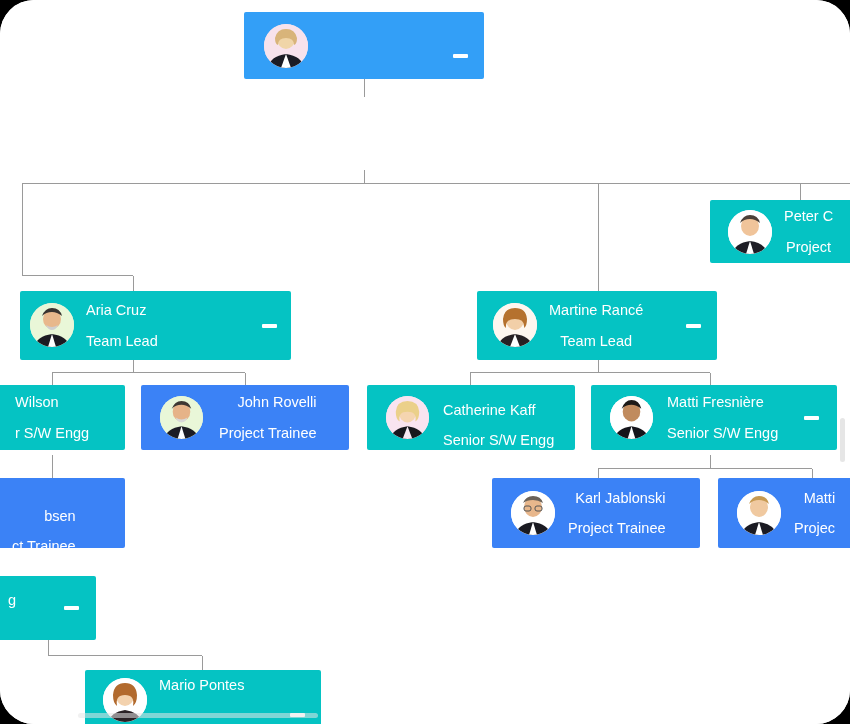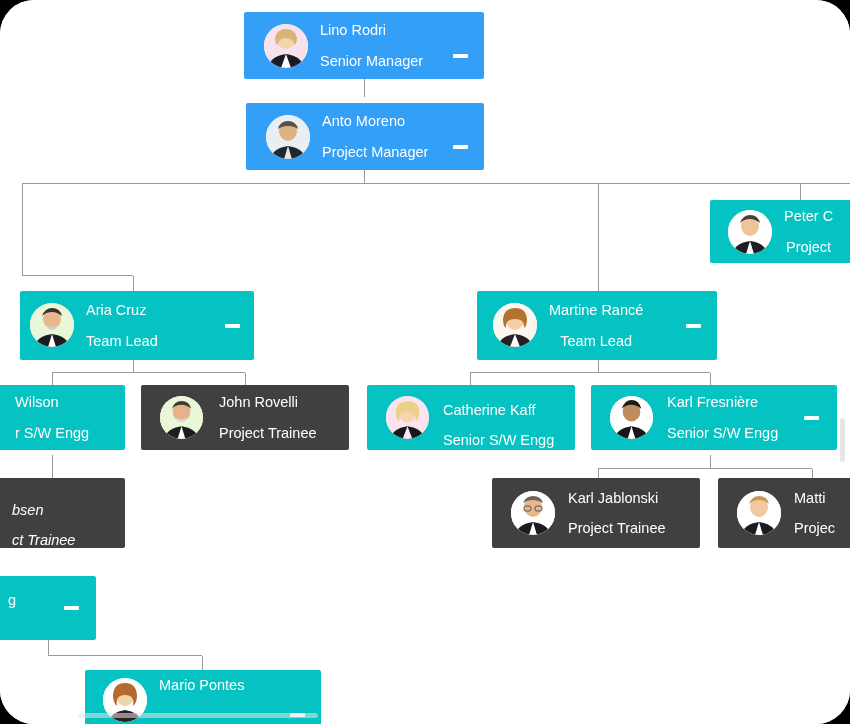--- a/index.html
+++ b/index.html
@@ -38,21 +38,21 @@
   
   .node {
     position: absolute;
     display: flex;
     align-items: center;
     border-radius: 2px;
     overflow: hidden;
   }
   .node.blue   { background: #339FF7; }
   .node.teal   { background: #05C3C3; }
-  .node.orange { background: #404040; }
+  .node.orange { background: #3b82f6; text-align: right; }
 
   .avatar {
     position: absolute;
     border-radius: 50%;
     overflow: hidden;
     background: #f3e7ef;
     flex: none;
   }
   .avatar svg { display: block; width: 100%; height: 100%; }
 
@@ -143,61 +143,41 @@
     <div class="node blue" style="left:244px; top:12px; width:240px; height:67px;">
       <div class="avatar" style="left:20px; top:12px; width:44px; height:44px; background:#f7e2ec;">
         <svg viewBox="0 0 44 44">
           <rect width="44" height="44" fill="#f7e2ec"></rect>
           <ellipse cx="22" cy="15" rx="9" ry="10" fill="#f0d5a8"></ellipse>
           <path d="M11 14 q2-9 11-9 q9 0 11 9 q0 6-3 7 q0-7-8-7 q-8 0-8 7 q-3-1-3-7z" fill="#d8b47a"></path>
           <path d="M4 44 q2-12 18-14 q16 2 18 14z" fill="#1b1b24"></path>
           <path d="M22 30 l-5 14 h10z" fill="#ffffff"></path>
         </svg>
       </div>
-      <div class="node-text" style="left:76px; top:0; height:67px;">
-        <span class="node-name">Lino Rodri</span>
-        <span class="node-role">Senior Manager</span>
-      </div>
       <div class="collapse-btn" style="right:16px; top:42px;"></div>
     </div>
 
-    <div class="node blue" style="left:246px; top:103px; width:238px; height:67px;">
-      <div class="avatar" style="left:20px; top:12px; width:44px; height:44px; background:#e8eef2;">
-        <svg viewBox="0 0 44 44">
-          <rect width="44" height="44" fill="#e8eef2"></rect>
-          <ellipse cx="22" cy="16" rx="9" ry="10" fill="#e0b183"></ellipse>
-          <path d="M12 14 q2-8 10-8 q8 0 10 8 q-4-3-10-3 q-6 0-10 3z" fill="#585048"></path>
-          <path d="M4 44 q3-11 18-13 q15 2 18 13z" fill="#22262e"></path>
-          <path d="M22 31 l-4 13 h8z" fill="#dfe6ee"></path>
-        </svg>
-      </div>
-      <div class="node-text" style="left:76px; top:0; height:67px;">
-        <span class="node-name">Anto Moreno</span>
-        <span class="node-role">Project Manager</span>
-      </div>
-      <div class="collapse-btn" style="right:16px; top:42px;"></div>
-    </div>
 
     <div class="node teal" style="left:710px; top:200px; width:240px; height:63px;">
       <div class="avatar" style="left:18px; top:10px; width:44px; height:44px; background:#ffffff;">
         <svg viewBox="0 0 44 44">
           <rect width="44" height="44" fill="#ffffff"></rect>
           <ellipse cx="22" cy="16" rx="9" ry="10" fill="#f0c49a"></ellipse>
           <path d="M12 13 q3-8 10-8 q8 0 10 8 q-5-4-10-4 q-6 0-10 4z" fill="#4b4038"></path>
           <path d="M4 44 q3-11 18-13 q15 2 18 13z" fill="#1e1e26"></path>
           <path d="M22 31 l-4 13 h8z" fill="#ffffff"></path>
         </svg>
       </div>
       <div class="node-text" style="left:74px; top:0; height:63px;align-items:center;">
         <span class="node-name">Peter C</span>
         <span class="node-role">Project</span>
       </div>
     </div>
 
-    <div class="node teal" style="left:20px; top:291px; width:234px; height:69px;">
+    <div class="node teal" style="left:20px; top:291px; width:271px; height:69px;">
       <div class="avatar" style="left:10px; top:12px; width:44px; height:44px; background:#e9f7d8;">
         <svg viewBox="0 0 44 44">
           <rect width="44" height="44" fill="#e9f7d8"></rect>
           <ellipse cx="22" cy="16" rx="9" ry="10" fill="#e8b88c"></ellipse>
           <path d="M12 13 q3-8 10-8 q8 0 10 8 q-5-4-10-4 q-6 0-10 4z" fill="#3a3430"></path>
           <path d="M16 22 q6 4 12 0 q-2 5-6 5 q-4 0-6-5z" fill="#cfcfcf"></path>
           <path d="M4 44 q3-11 18-13 q15 2 18 13z" fill="#1b1b22"></path>
           <path d="M22 31 l-4 13 h8z" fill="#ffffff"></path>
         </svg>
       </div>
@@ -269,28 +249,28 @@
       <div class="avatar" style="left:19px; top:11px; width:43px; height:43px; background:#ffffff;">
         <svg viewBox="0 0 44 44">
           <rect width="44" height="44" fill="#ffffff"></rect>
           <ellipse cx="22" cy="16" rx="9" ry="10" fill="#c08b5e"></ellipse>
           <path d="M12 13 q3-9 10-9 q8 0 10 9 q-5-4-10-4 q-6 0-10 4z" fill="#1d1a18"></path>
           <path d="M4 44 q3-11 18-13 q15 2 18 13z" fill="#15151b"></path>
           <path d="M22 31 l-4 13 h8z" fill="#ffffff"></path>
         </svg>
       </div>
       <div class="node-text" style="left:76px; top:0; height:65px;">
-        <span class="node-name">Karl Fresnière</span>
+        <span class="node-name">Matti Fresnière</span>
         <span class="node-role">Senior S/W Engg</span>
       </div>
       <div class="collapse-btn" style="left:213px; top:31px;"></div>
     </div>
 
     <div class="node orange" style="left:-83px; top:478px; width:208px; height:70px;">
-      <div class="node-text" style="left:95px; top:3px; height:88px;font-style:italic;">
+      <div class="node-text" style="left:95px; top:9px; height:88px;">
         <span class="node-name">bsen</span>
         <span class="node-role">ct Trainee</span>
       </div>
     </div>
 
     <div class="node orange" style="left:492px; top:478px; width:208px; height:70px;padding-left:32px;">
       <div class="avatar" style="left:19px; top:13px; width:44px; height:44px; background:#ffffff;">
         <svg viewBox="0 0 44 44">
           <rect width="44" height="44" fill="#ffffff"></rect>
           <ellipse cx="22" cy="16" rx="9" ry="10" fill="#e8b78c"></ellipse>

